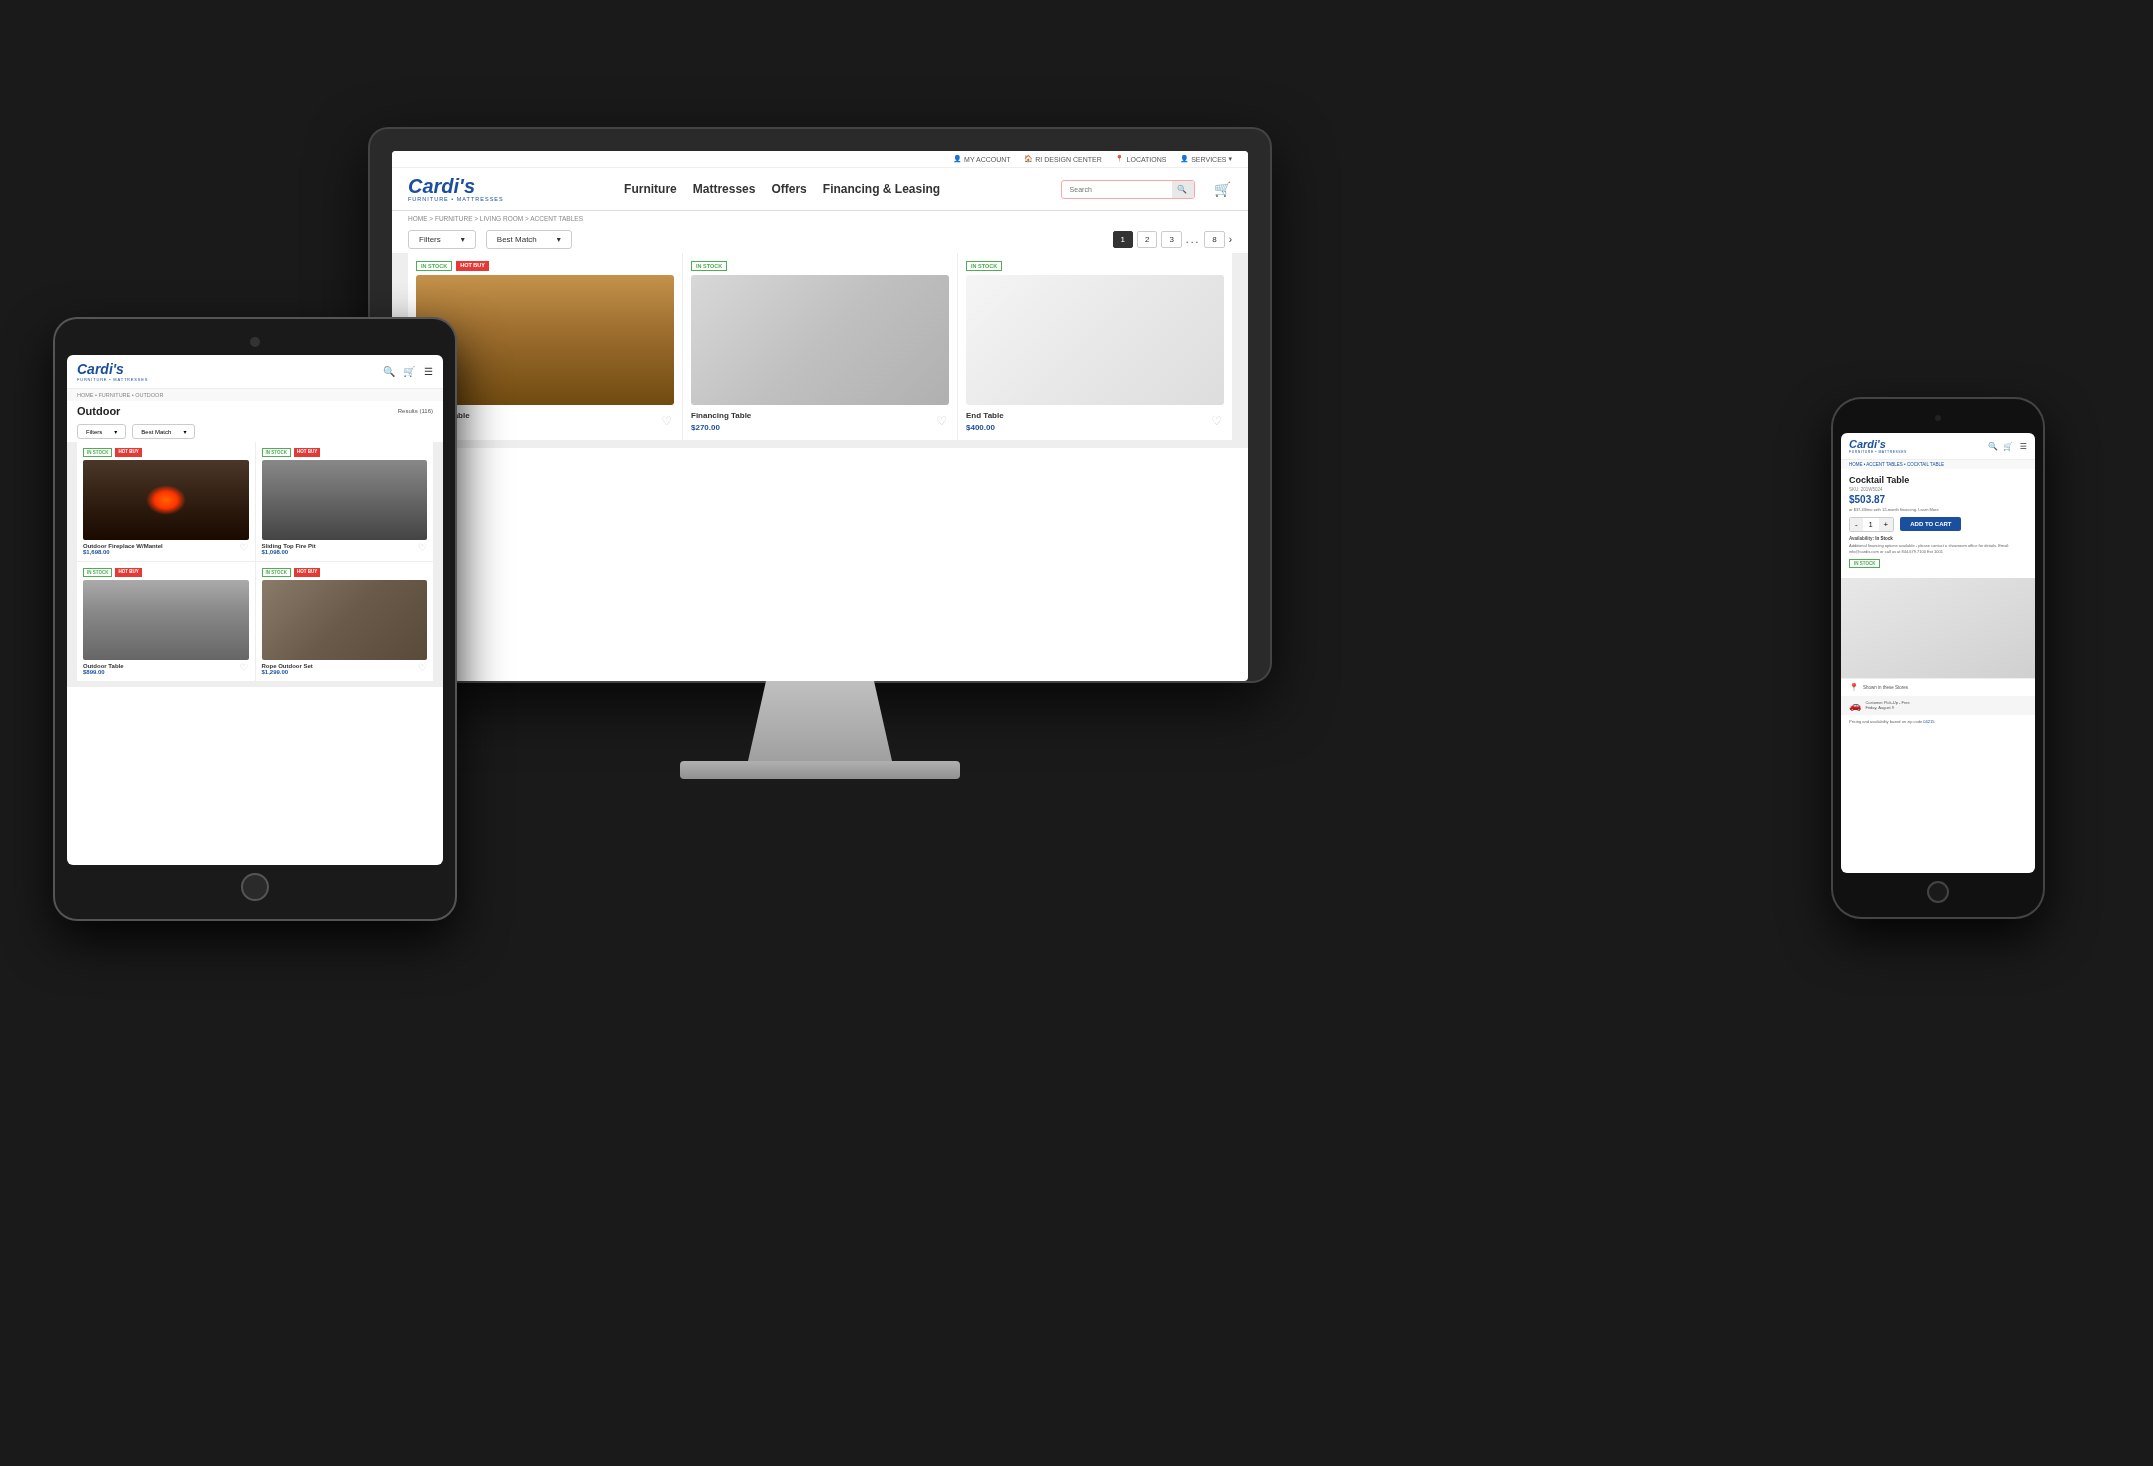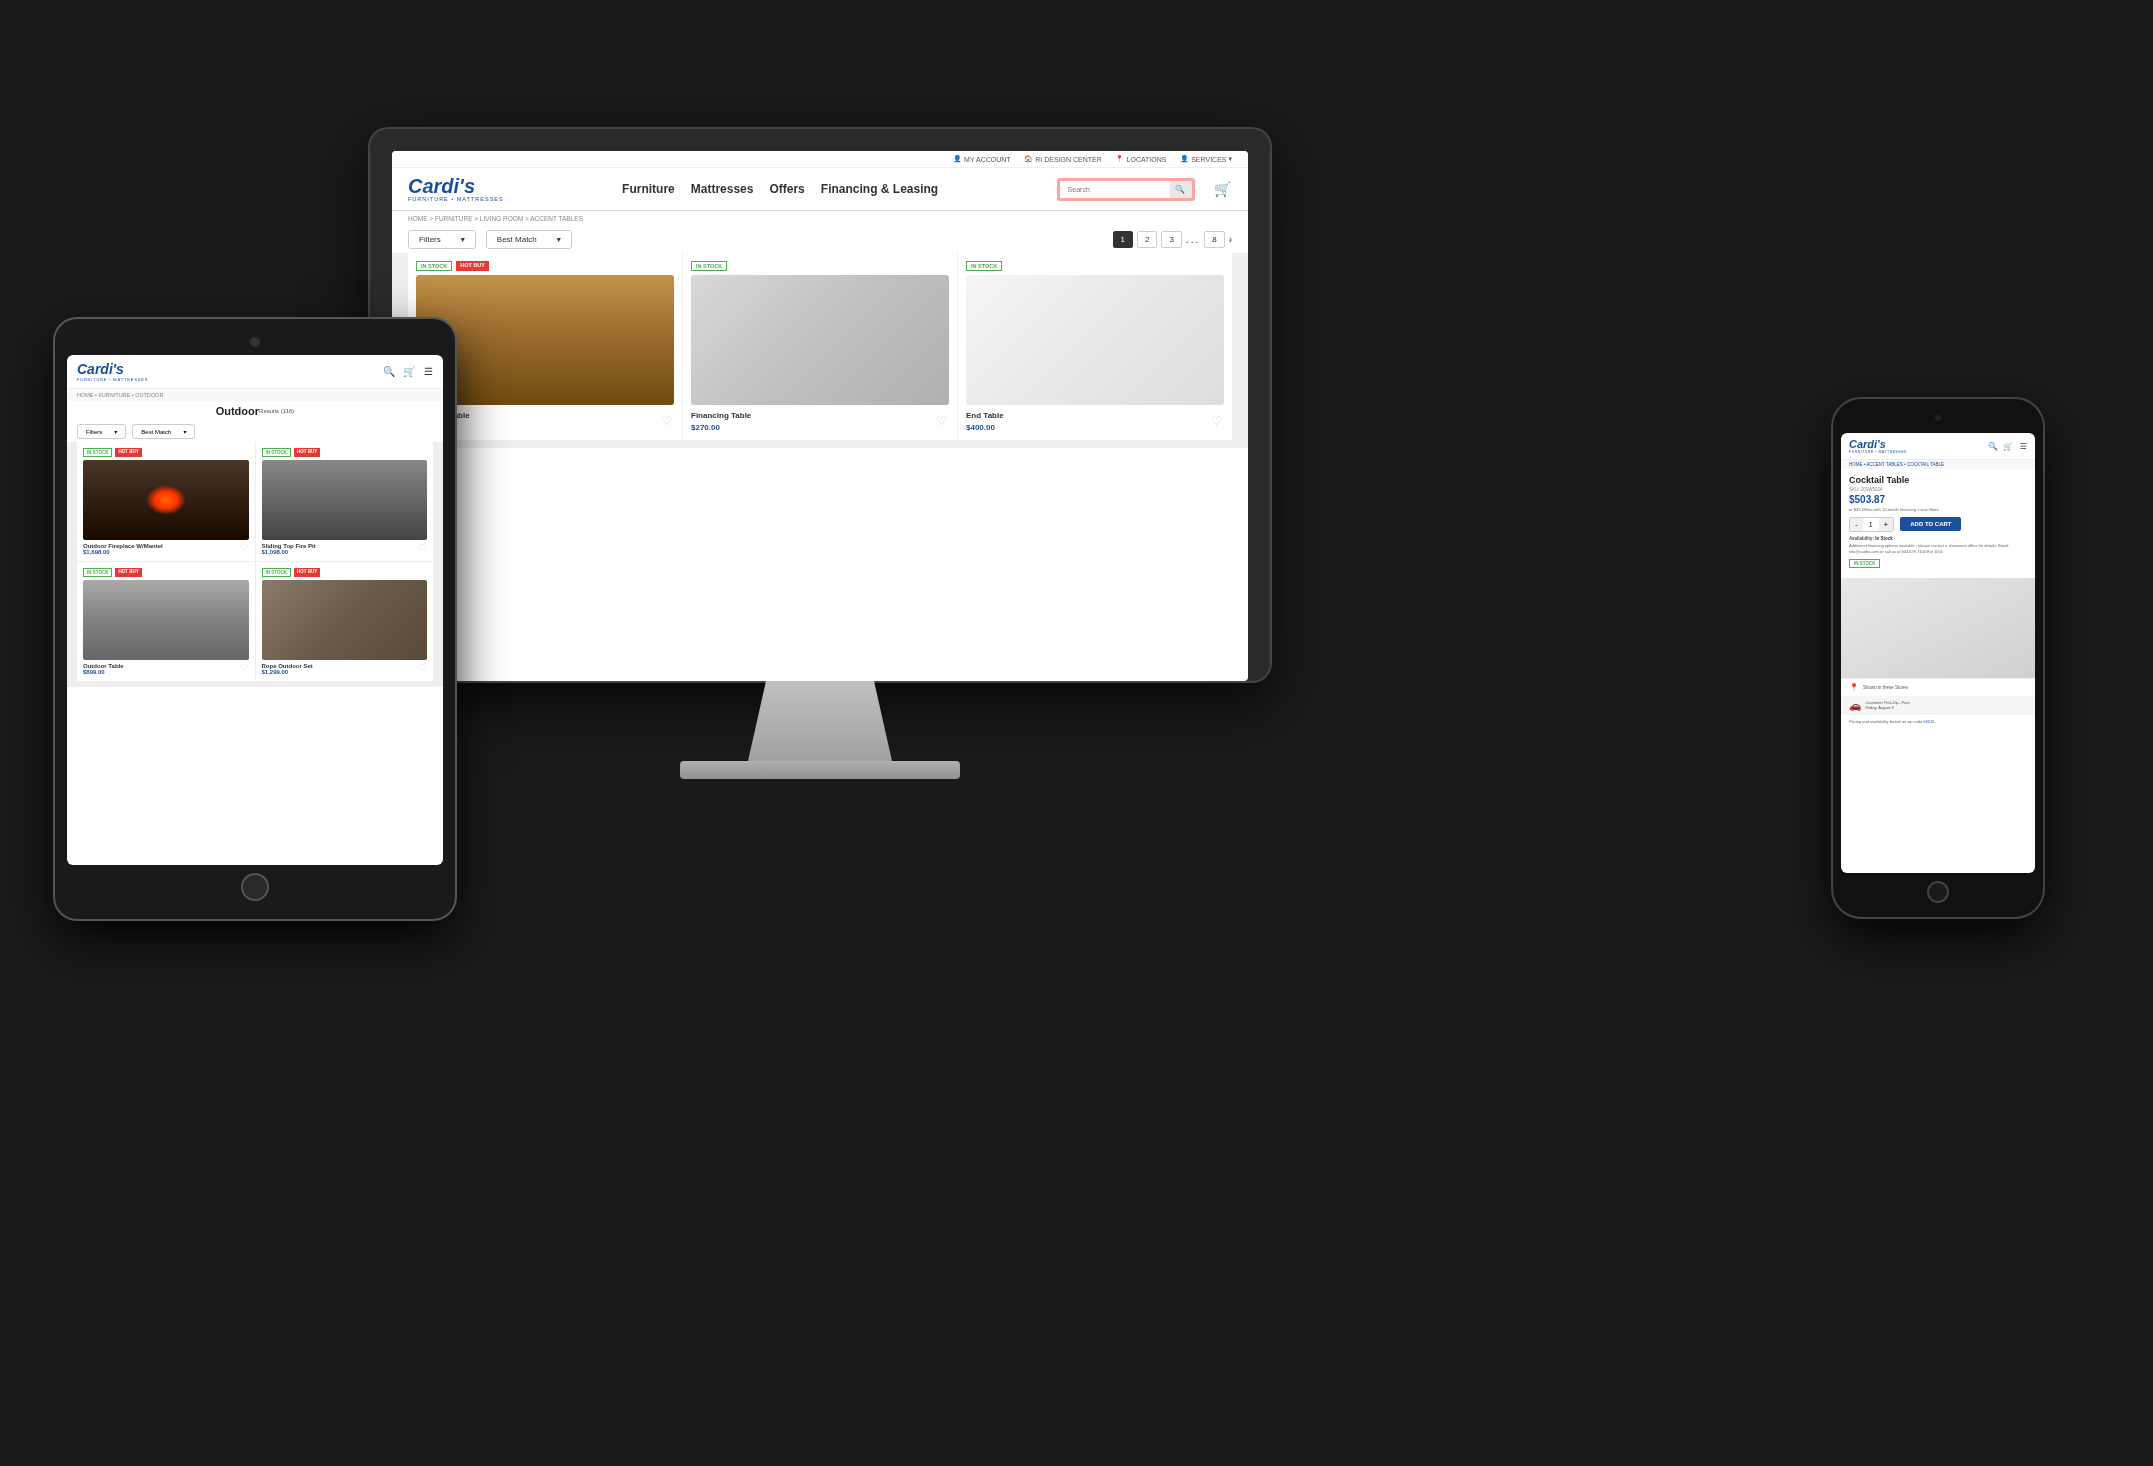--- a/index.html
+++ b/index.html
@@ -122,21 +122,21 @@
       font-size: 12px;
       font-weight: bold;
       color: #333;
       cursor: pointer;
       white-space: nowrap;
     }
 
     .search-box {
       display: flex;
       align-items: center;
-      border: 3px solid #fca5a5;
+      border: 1px solid #fca5a5;
       border-radius: 3px;
       overflow: hidden;
     }
 
     .search-input {
       padding: 4px 8px;
       font-size: 7px;
       border: none;
       outline: none;
       width: 110px;
@@ -378,21 +378,21 @@
 
     .tablet-page-title {
       font-size: 11px;
       font-weight: bold;
       color: #222;
     }
 
     .tablet-header-row {
       padding: 4px 10px;
       display: flex;
-      justify-content: center;
+      justify-content: space-between;
       align-items: center;
     }
 
     .tablet-results {
       font-size: 6px;
       color: #555;
     }
 
     .tablet-filter-bar {
       padding: 3px 10px;

